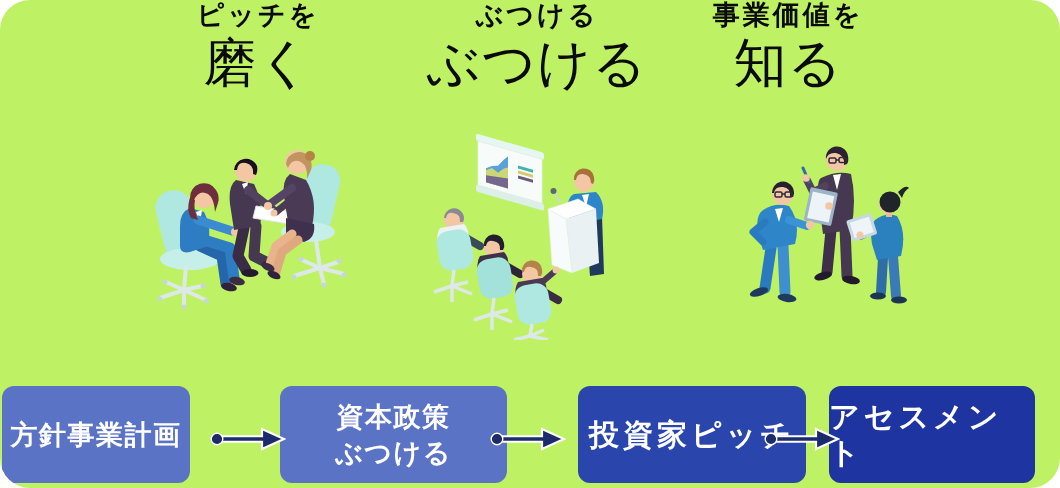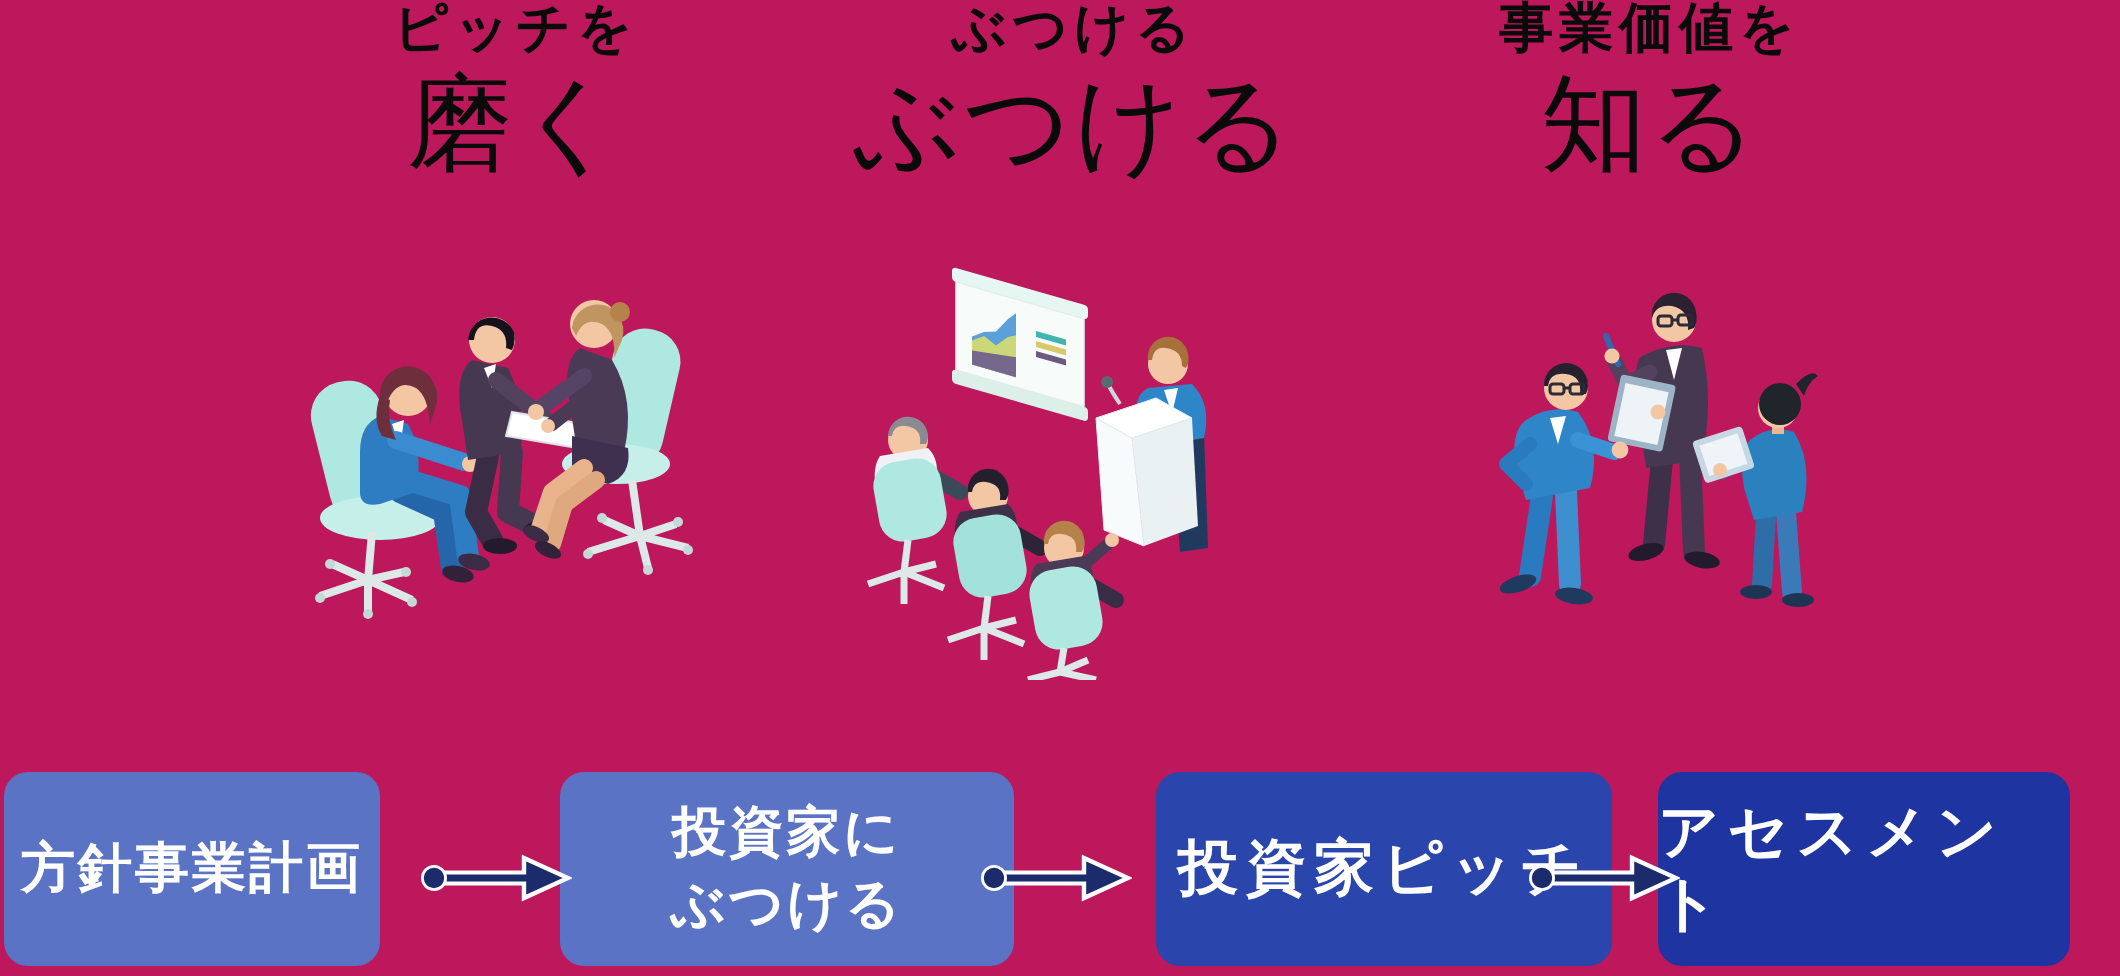--- a/index.html
+++ b/index.html
@@ -1,18 +1,19 @@
 <!DOCTYPE html>
 <html><head>
 <meta charset="utf-8">
 <style>
   html,body{margin:0;padding:0;}
   .stage{
-    position:relative;width:1060px;height:488px;background:#be185d;overflow:hidden;
+    position:relative;width:1060px;height:488px;background:#bef264;overflow:hidden;
     font-family:"DejaVu Serif","Liberation Serif",serif;
+    border-radius:30px;
   }
   .col-head{position:absolute;top:0;width:280px;text-align:center;color:#0a0a0a;}
   .h-small{font-size:27px;font-weight:700;letter-spacing:3px;line-height:30px;}
   .h-large{font-size:53px;font-weight:400;letter-spacing:1px;line-height:64px;margin-top:1px;}
   .illo{position:absolute;}
   .step{
     position:absolute;top:386px;height:97px;border-radius:12px;
     display:flex;flex-direction:column;align-items:center;justify-content:center;
     color:#ffffff;font-weight:700;
   }
@@ -26,21 +27,21 @@
 <div class="stage">
 
   <div class="col-head" style="left:118px;">
     <div class="h-small">ピッチを</div>
     <div class="h-large">磨く</div>
   </div>
   <div class="col-head" style="left:397px;">
     <div class="h-small">ぶつける</div>
     <div class="h-large">ぶつける</div>
   </div>
-  <div class="col-head" style="left:685px;">
+  <div class="col-head" style="left:648px;">
     <div class="h-small">事業価値を</div>
     <div class="h-large">知る</div>
   </div>
 
   <svg class="illo" style="left:140px;top:128px;" width="225" height="215" viewBox="0 0 225 215">
 
     <g>
       <rect x="20" y="62" width="36" height="72" rx="17" fill="#aee8e0" transform="rotate(-14 38 98)"></rect>
       <ellipse cx="50" cy="131" rx="30" ry="11" fill="#c6efe9"></ellipse>
       <g stroke="#dde9e9" stroke-width="4" fill="none">
@@ -251,21 +252,21 @@
       <circle cx="186" cy="76" r="10" fill="#f3c7a4"></circle>
       <circle cx="187" cy="74" r="10.5" fill="#20252b"></circle>
       <path d="M195 64 q8 -8 11 -4 q-5 3 -7 10 z" fill="#20252b"></path>
     </g>
   </svg>
 
   <div class="step" style="left: 2px; width: 188px; background-color: rgb(90, 115, 197);">
     <span class="ln">方針事業計画</span>
   </div>
   <div class="step" style="left: 280px; width: 227px; background-color: rgb(90, 115, 197);">
-    <span class="ln">投資家に</span>
+    <span class="ln">資本政策</span>
     <span class="ln">ぶつける</span>
   </div>
   <div class="step single" style="left: 578px; width: 228px; background-color: rgb(42, 69, 171);">
     <span class="ln">投資家ピッチ</span>
   </div>
   <div class="step single" style="left: 829px; width: 206px; background-color: rgb(30, 52, 160);">
     <span class="ln">アセスメント</span>
   </div>
 
   <svg class="arrow" style="left:208px;" viewBox="0 0 78 26">

